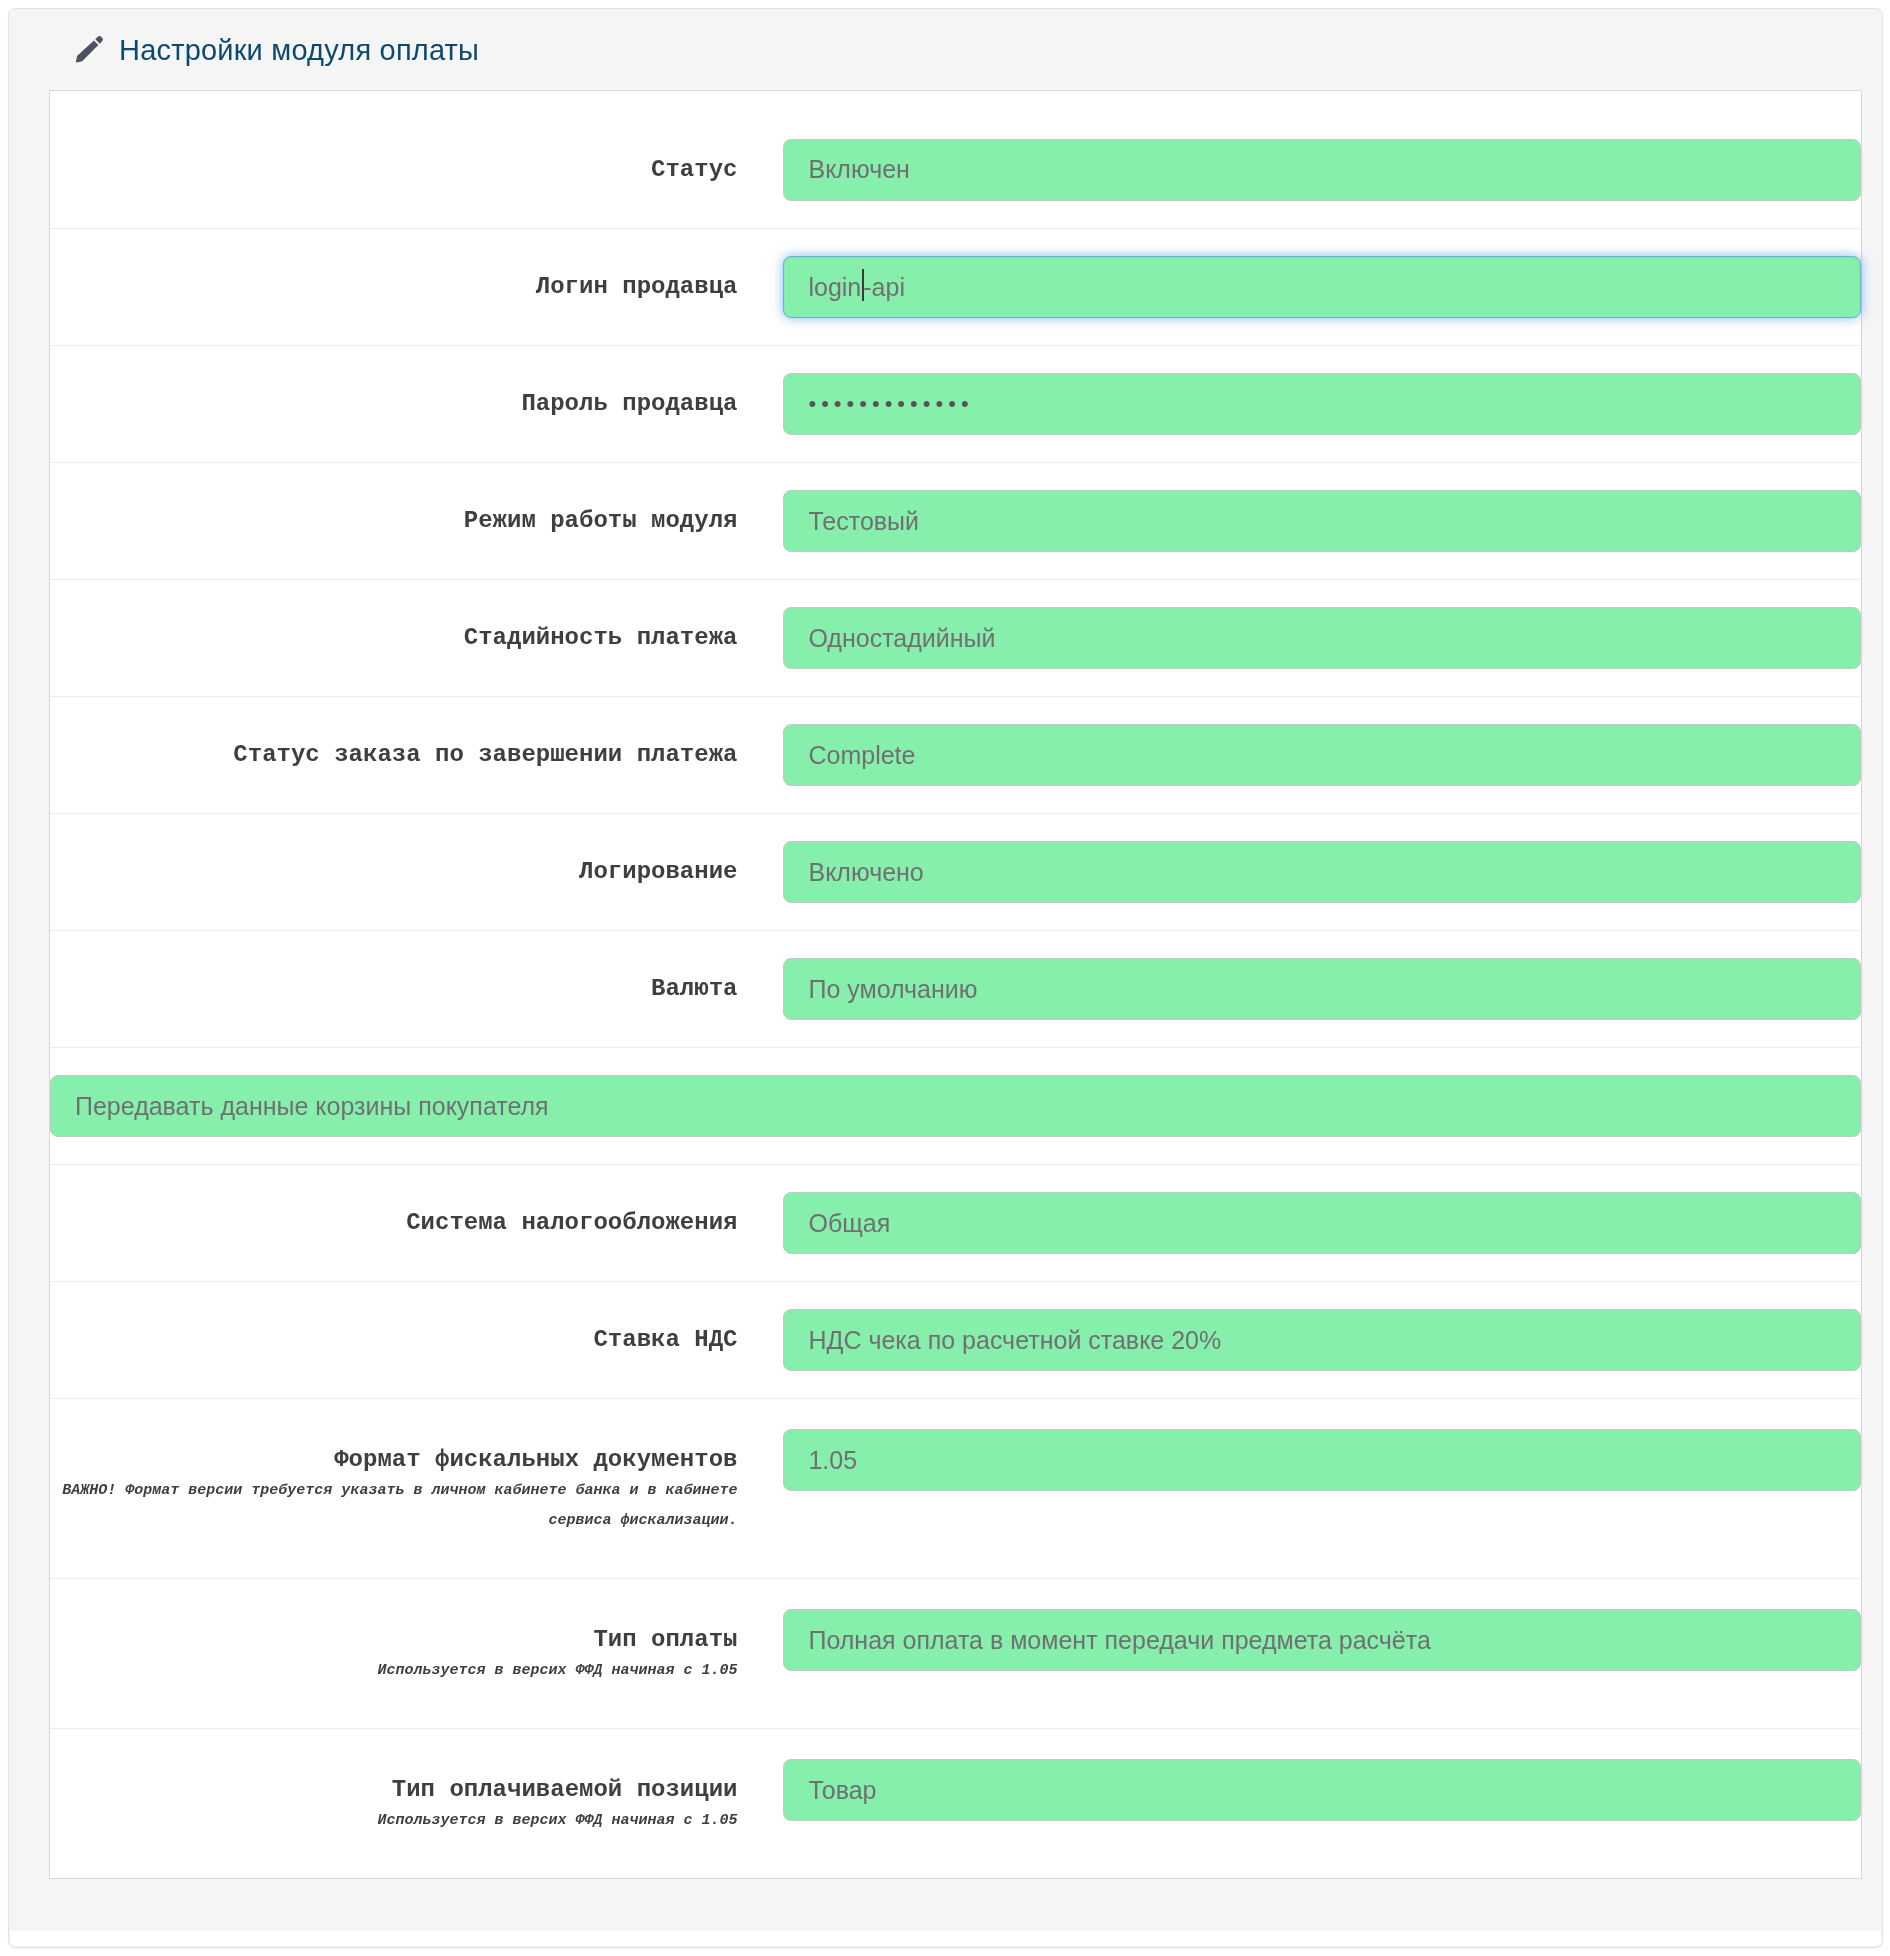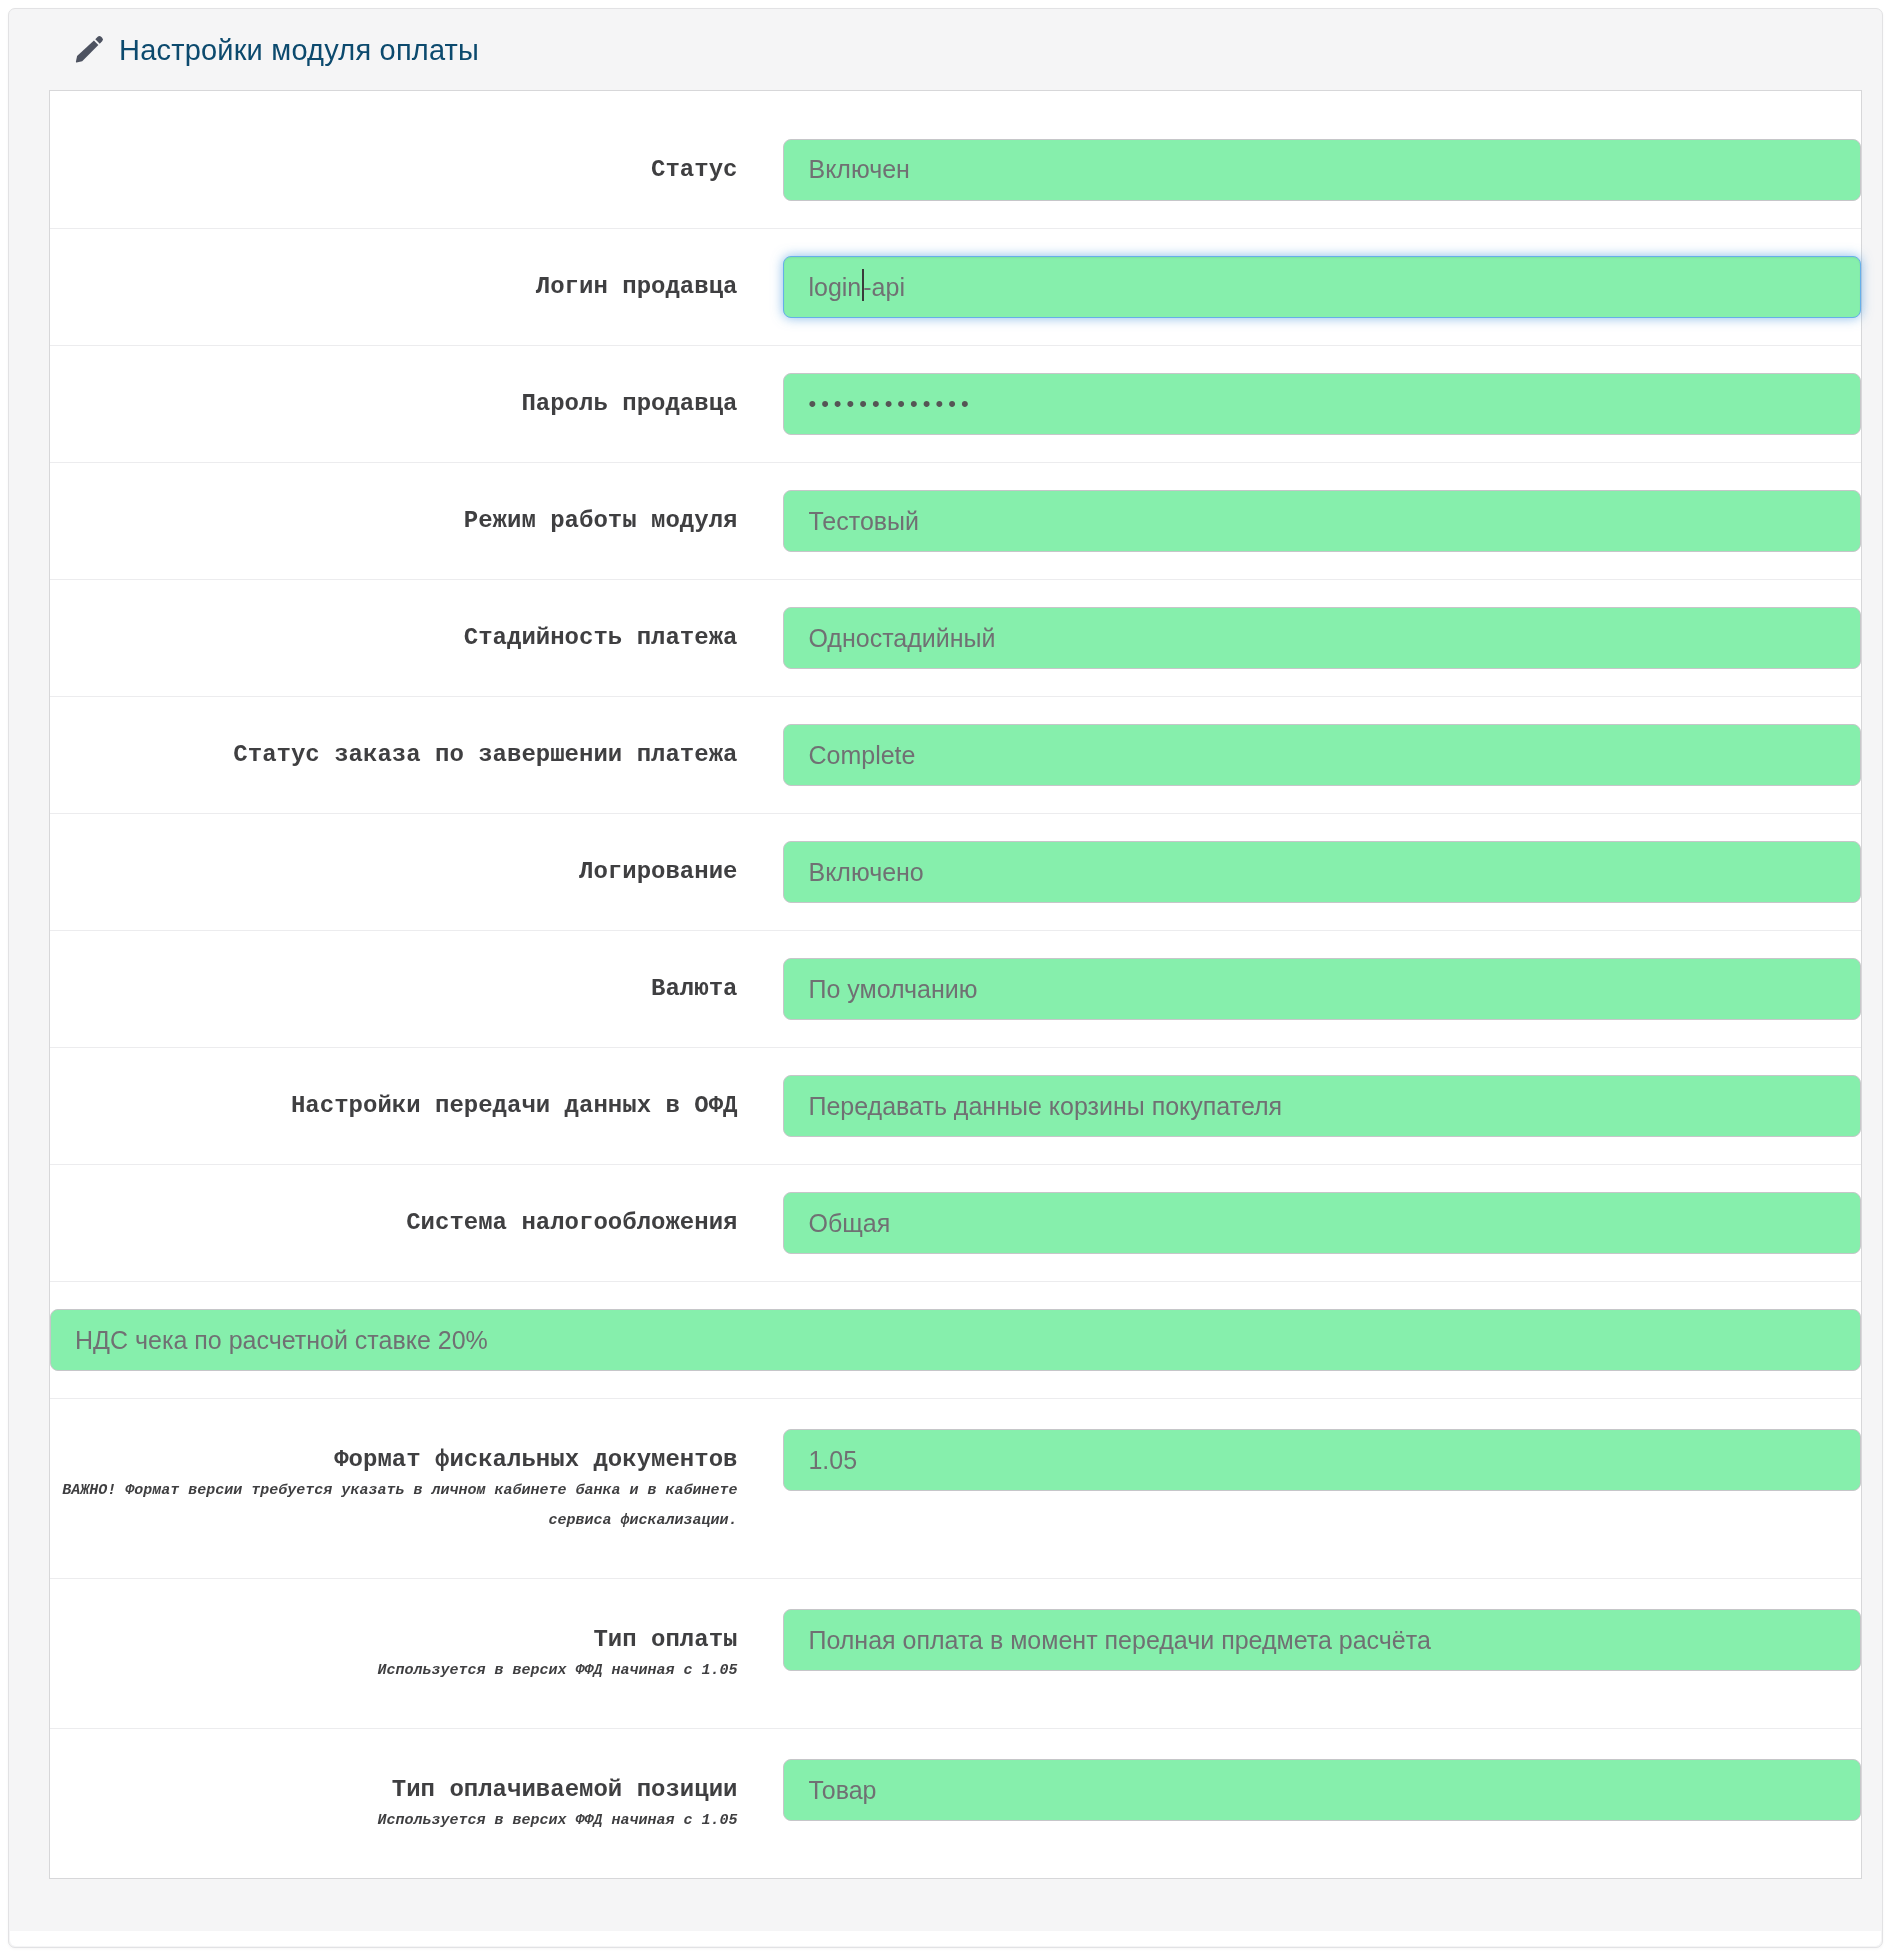--- a/index.html
+++ b/index.html
@@ -160,38 +160,38 @@
     <div class="form-row">
       <div class="label-col">
           <label class="lbl">Валюта</label>
         </div>
       <div class="control-col">
         <input class="fc" readonly="" value="По умолчанию" style="">
       </div>
     </div>
 
     <div class="form-row">
-      <div class="label-col">
-          <label class="lbl">Настройки передачи данных в ОФД</label>
-        </div>
       <div class="control-col">
         <input class="fc" readonly="" value="Передавать данные корзины покупателя" style="">
       </div>
     </div>
 
     <div class="form-row">
       <div class="label-col">
           <label class="lbl">Система налогообложения</label>
         </div>
       <div class="control-col">
         <input class="fc" readonly="" value="Общая" style="">
       </div>
     </div>
 
     <div class="form-row">
+      <div class="label-col">
+          <label class="lbl">Ставка НДС</label>
+        </div>
       <div class="control-col">
         <input class="fc" readonly="" value="НДС чека по расчетной ставке 20%" style="">
       </div>
     </div>
 
     <div class="form-row row-note-lg">
       <div class="label-col">
         <label class="lbl">Формат фискальных документов</label>
         <span class="note">ВАЖНО! Формат версии требуется указать в личном кабинете банка и в кабинете сервиса фискализации.</span>
       </div>

